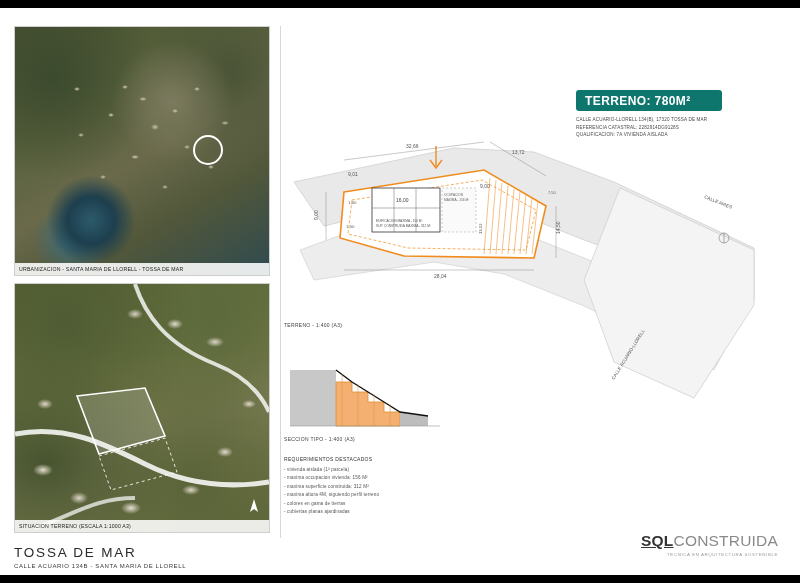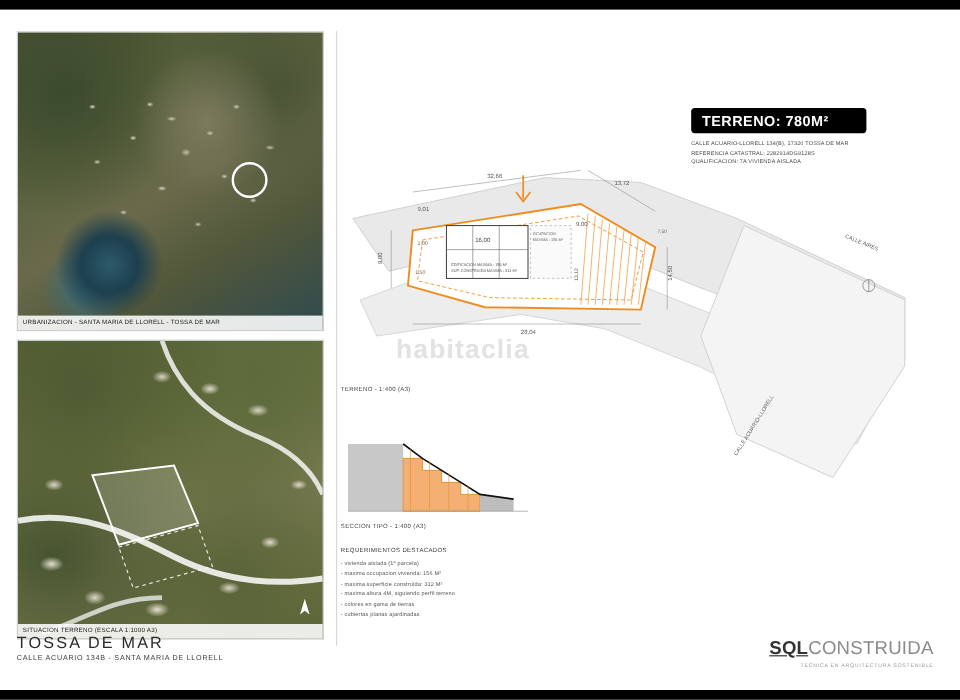--- a/index.html
+++ b/index.html
@@ -124,21 +124,21 @@
     position: absolute;
     right: 8px; bottom: 16px;
     width: 14px; height: 18px;
     color: #fff;
     font-size: 6px;
     text-align: center;
   }
   .title-block {
     position: absolute;
     left: 14px;
-    top: 528px;
+    top: 545px;
     width: 300px;
   }
   .title-main {
     font-size: 13.5px;
     letter-spacing: 1.8px;
     color: #2b2b2b;
   }
   .title-sub {
     margin-top: 3px;
     font-size: 6px;
@@ -154,21 +154,21 @@
     background: #d7d7d7;
   }
 
   
   .terreno-badge {
     position: absolute;
     left: 576px;
     top: 90px;
     width: 146px;
     height: 21px;
-    background: #000000;
+    background: #0f766e;
     border-radius: 3px;
     color: #fff;
     font-size: 12px;
     font-weight: bold;
     letter-spacing: .4px;
     display: flex;
     align-items: center;
     padding-left: 9px;
     box-sizing: border-box;
   }
@@ -381,21 +381,20 @@
       <text x="420" y="68" font-size="4.6" fill="#555" font-family="Liberation Sans, sans-serif" transform="rotate(22 420 68)">CALLE AIRES</text>
       <text x="330" y="250" font-size="4.6" fill="#555" font-family="Liberation Sans, sans-serif" transform="rotate(-58 330 250)">CALLE ACUARIO-LLORELL</text>
 
       <g>
         <circle cx="440" cy="108" r="5" fill="none" stroke="#777" stroke-width="0.6"></circle>
         <line x1="440" y1="103" x2="440" y2="113" stroke="#777" stroke-width="0.6"></line>
       </g>
     </svg>
   </div>
 
-  <div class="watermark">habitaclia</div>
 
   <div class="plan-caption cap-terreno">TERRENO - 1:400 (A3)</div>
 
   <div class="section-fig">
     <svg width="150" height="78" viewBox="0 0 150 78">
       <rect x="0" y="18" width="46" height="56" fill="#c8c8c8"></rect>
       <polygon points="46,74 46,30 62,30 62,40 78,40 78,50 94,50 94,60 110,60 110,74" fill="#f3b072" stroke="#e2902f" stroke-width="0.8"></polygon>
       <polygon points="110,60 110,74 138,74 138,64" fill="#bdbdbd"></polygon>
       <path d="M46,18 L62,30 L78,40 L94,50 L110,60 L138,64" fill="none" stroke="#111" stroke-width="1.4"></path>
       <g stroke="#e2902f" stroke-width="0.5">

